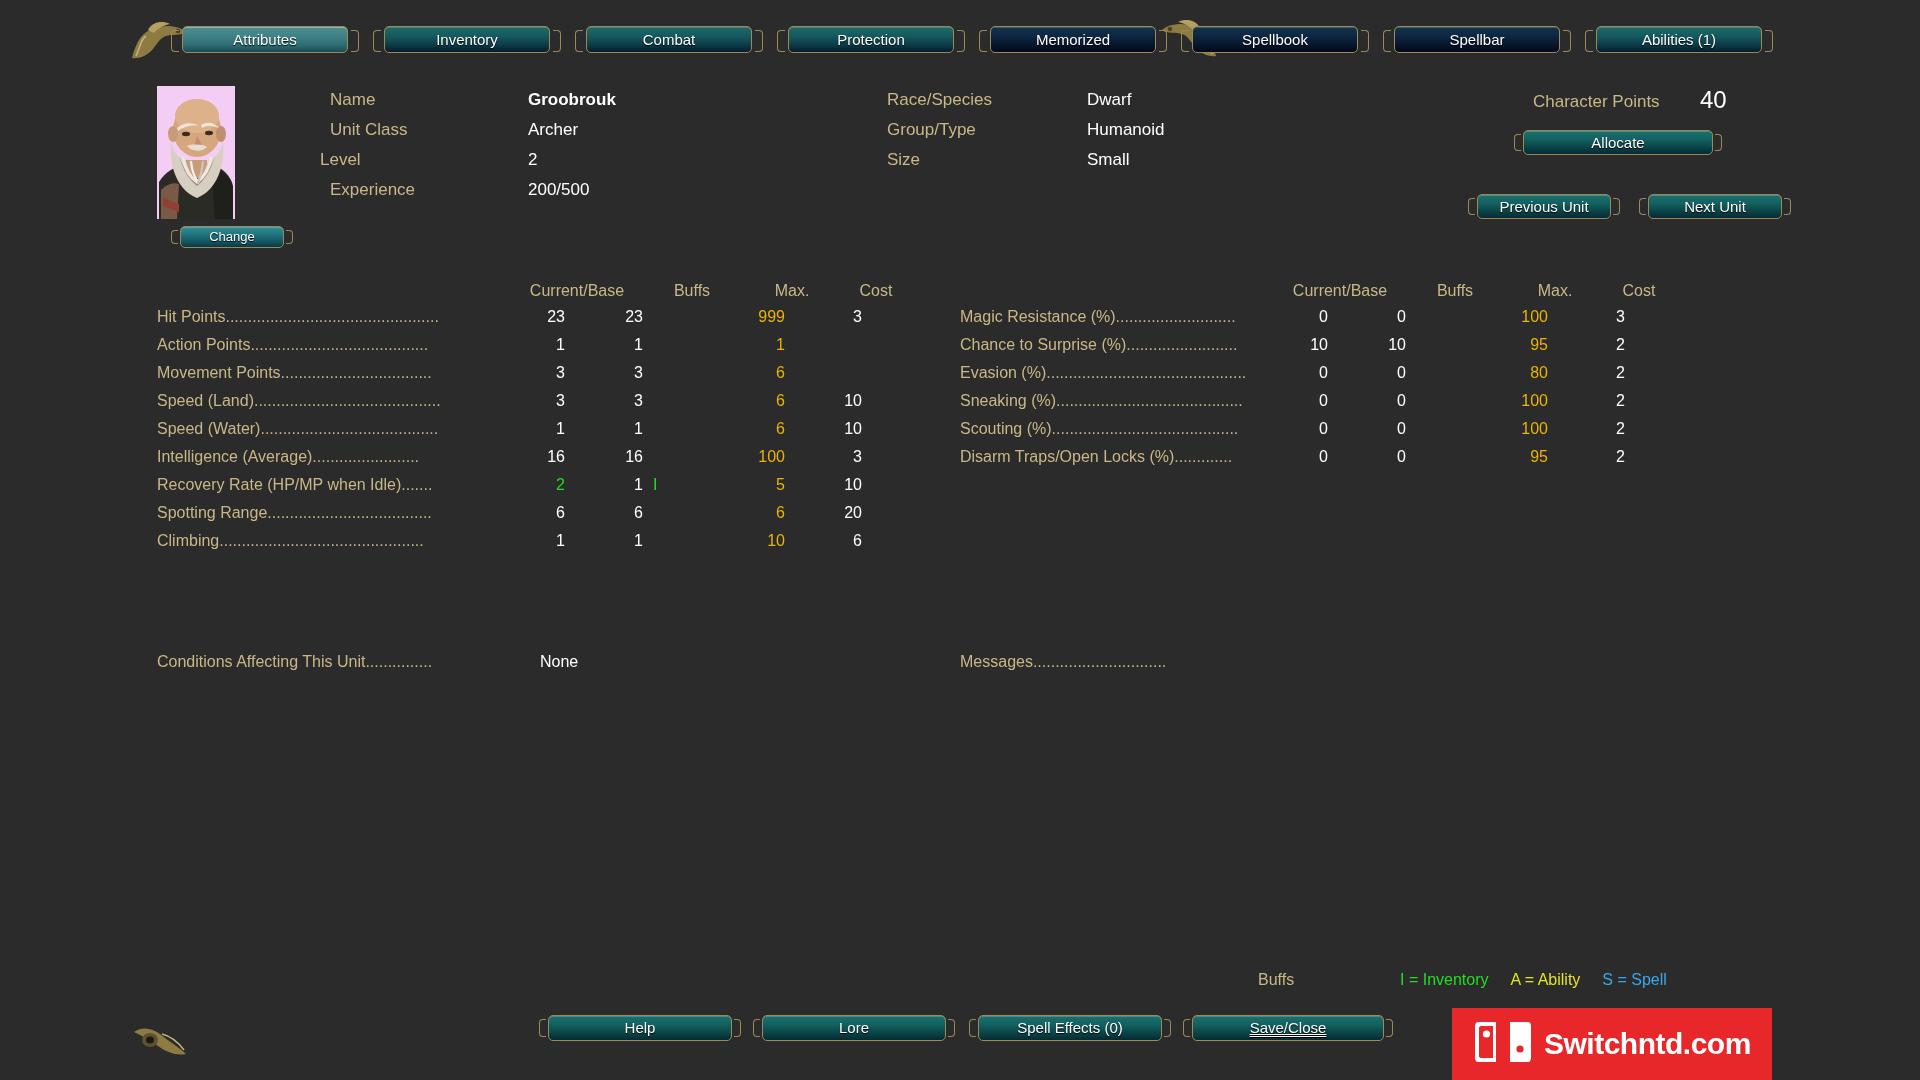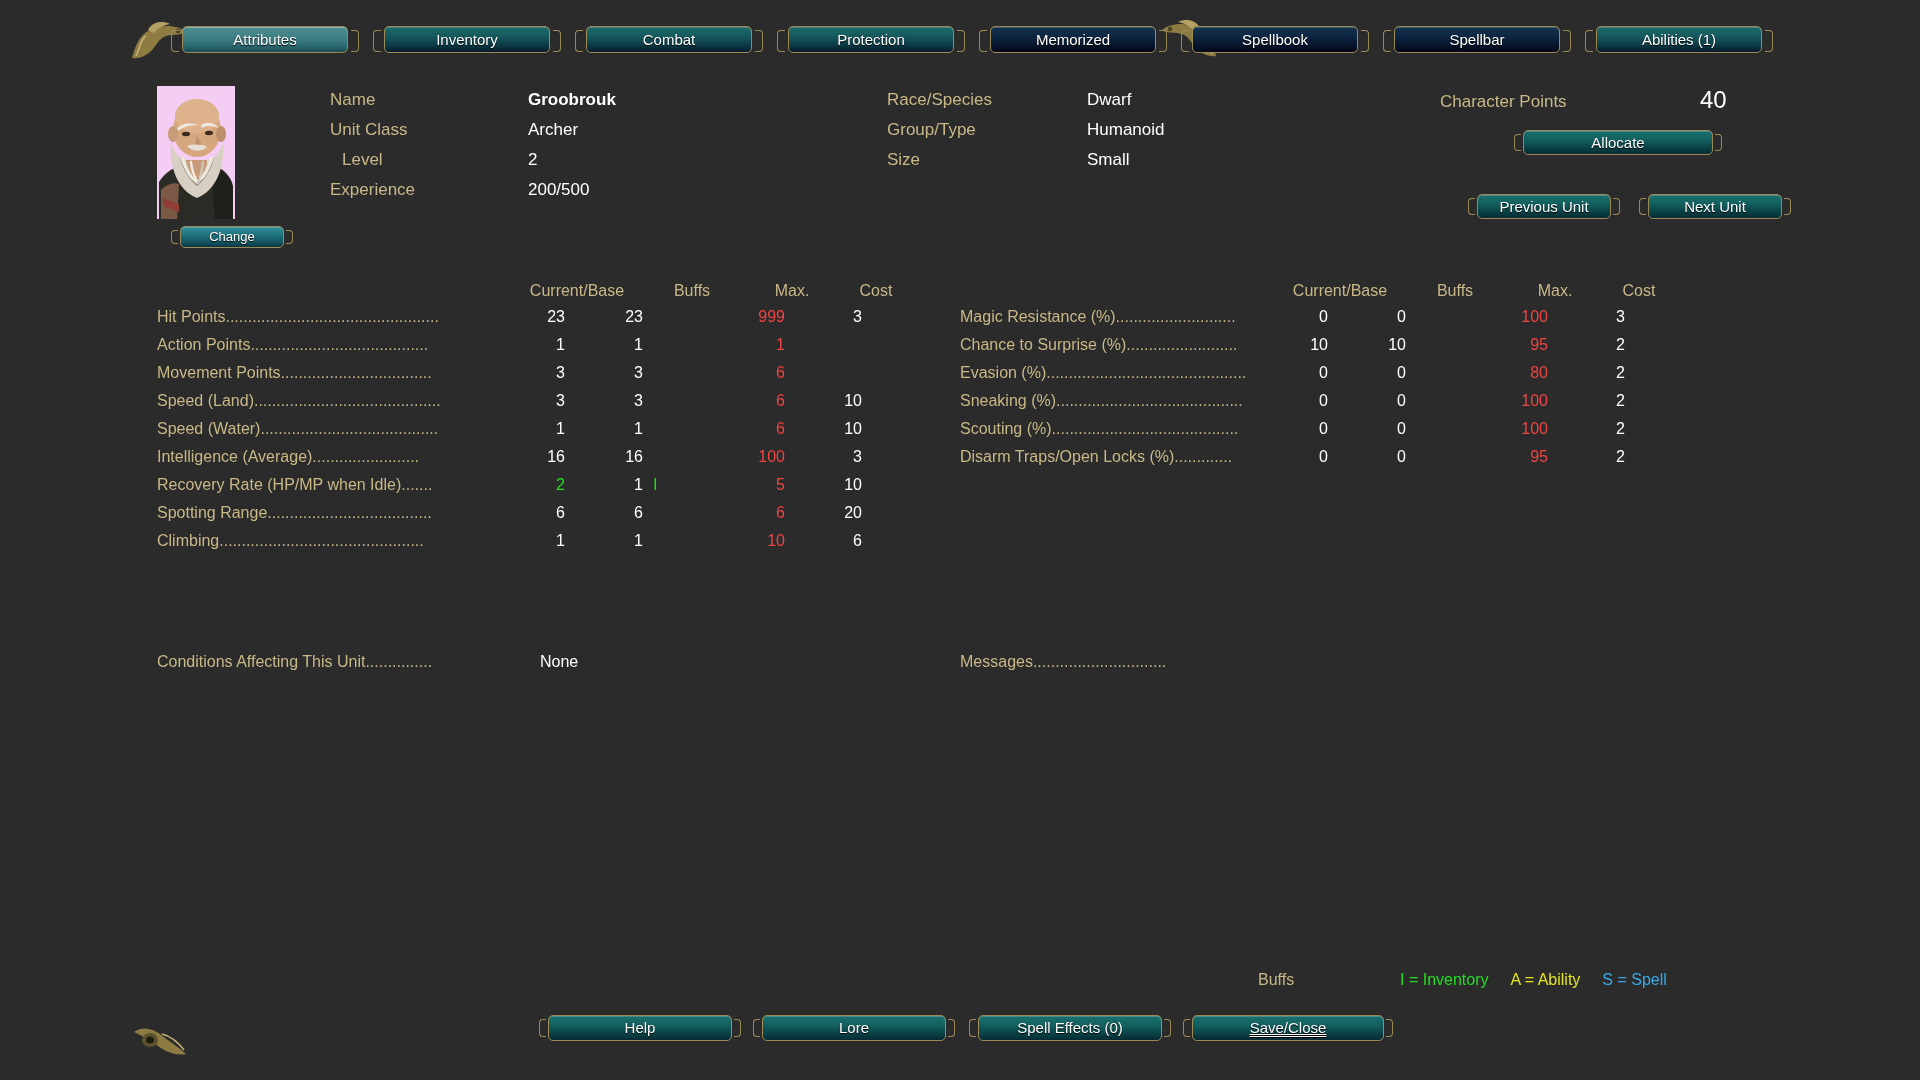--- a/index.html
+++ b/index.html
@@ -95,39 +95,39 @@
     position: absolute; left: 180px; top: 226px;
     width: 104px; height: 22px;
     font-size: 13px; line-height: 20px;
     background: linear-gradient(to bottom, #2f8e96 0%, #1d6f79 45%, #12525e 78%, #0c3642 100%);
   }
 
   .info-label { position: absolute; color: #c9b887; font-size: 17px; }
   .info-value { position: absolute; color: #ffffff; font-size: 17px; }
   .info-value.bold { font-weight: bold; }
 
-  #cp-label { position: absolute; left: 1440px; top: 92px; color:#c9b887; font-size:17px; }
+  #cp-label { position: absolute; left: 1533px; top: 92px; color:#c9b887; font-size:17px; }
   #cp-value { position: absolute; left: 1700px; top: 86px; color:#ffffff; font-size:24px; }
   #allocate-btn { position: absolute; left: 1523px; top: 130px; width: 190px; height: 25px; font-size: 15px; line-height: 23px; }
   #prev-btn { position: absolute; left: 1477px; top: 194px; width: 134px; height: 25px; font-size: 15px; line-height: 23px; }
   #next-btn { position: absolute; left: 1648px; top: 194px; width: 134px; height: 25px; font-size: 15px; line-height: 23px; }
 
   
   .stat-table { position: absolute; font-size: 16px; }
   #stats-left  { left: 157px; top: 282px; width: 780px; }
   #stats-right { left: 960px; top: 282px; width: 760px; }
 
   .stat-head { position: relative; height: 26px; color: #c9b887; }
   .stat-row  { position: relative; height: 28px; }
 
   .c-name    { position: absolute; left: 0;    top: 0; color: #c9b887; white-space: nowrap; overflow: hidden; }
   .c-current { position: absolute; width: 58px; text-align: right; color: #ffffff; }
   .c-base    { position: absolute; width: 58px; text-align: right; color: #ffffff; }
   .c-buffs   { position: absolute; width: 56px; text-align: left;  color: #ffffff; }
-  .c-max     { position: absolute; width: 58px; text-align: right; color: #ef4444; }
+  .c-max     { position: absolute; width: 58px; text-align: right; color: #eab308; }
   .c-cost    { position: absolute; width: 48px; text-align: right; color: #ffffff; }
 
   
   #stats-left  .c-curbase-h { position:absolute; left: 350px; width: 140px; text-align:center; }
   #stats-left  .c-buffs-h   { position:absolute; left: 500px; width: 70px;  text-align:center; }
   #stats-left  .c-max-h     { position:absolute; left: 600px; width: 70px;  text-align:center; }
   #stats-left  .c-cost-h    { position:absolute; left: 690px; width: 58px;  text-align:center; }
   #stats-left  .c-current { left: 350px; }
   #stats-left  .c-base    { left: 428px; }
   #stats-left  .c-buffs   { left: 496px; }
@@ -271,21 +271,21 @@
       <path d="M30 60 C34 58 46 58 50 61 C46 66 34 66 30 60 Z" fill="#e6ded2"></path>
     </svg>
   </div>
   <div class="gbtn" id="change-btn">Change</div>
 
   <div id="fields-left">
       <div class="info-label" style="left: 330px; top: 90px;">Name</div>
       <div class="info-value bold" style="left: 528px; top: 90px;">Groobrouk</div>
       <div class="info-label" style="left: 330px; top: 120px;">Unit Class</div>
       <div class="info-value" style="left: 528px; top: 120px;">Archer</div>
-      <div class="info-label" style="left: 342px; top: 150px;">Level</div>
+      <div class="info-label" style="left: 320px; top: 150px;">Level</div>
       <div class="info-value" style="left: 528px; top: 150px;">2</div>
       <div class="info-label" style="left: 330px; top: 180px;">Experience</div>
       <div class="info-value" style="left: 528px; top: 180px;">200/500</div>
     </div>
 
   <div id="fields-mid">
       <div class="info-label" style="left: 887px; top: 90px;">Race/Species</div>
       <div class="info-value" style="left: 1087px; top: 90px;">Dwarf</div>
       <div class="info-label" style="left: 887px; top: 120px;">Group/Type</div>
       <div class="info-value" style="left: 1087px; top: 120px;">Humanoid</div>
@@ -446,14 +446,26 @@
 
   <div id="bottombar">
     <div class="gbtn" id="help-btn">Help</div>
     <div class="gbtn" id="lore-btn">Lore</div>
     <div class="gbtn" id="spell-btn">Spell Effects (0)</div>
     <div class="gbtn" id="save-btn">
       <span class="underlined">Save/Close</span>
     </div>
   </div>
 
+  <div id="watermark" style="background: rgb(232, 39, 42);">
+    <span>
+      <svg width="58" height="48" viewBox="0 0 58 48">
+        <path d="M4 4 L22 4 L22 44 L4 44 C2 44 1 42 1 40 L1 8 C1 6 2 4 4 4 Z" fill="#ffffff"></path>
+        <path d="M7 8 L19 8 L19 40 L7 40 C6 40 5 39 5 38 L5 10 C5 9 6 8 7 8 Z" fill="#e8272a"></path>
+        <circle cx="12.5" cy="16" r="3.6" fill="#ffffff"></circle>
+        <path d="M54 4 L36 4 L36 44 L54 44 C56 44 57 42 57 40 L57 8 C57 6 56 4 54 4 Z" fill="#ffffff"></path>
+        <circle cx="46" cy="31" r="3.6" fill="#e8272a"></circle>
+      </svg>
+    </span>
+    <span id="wm-text">Switchntd.com</span>
+  </div>
 
 </div>
 
 </body></html>

